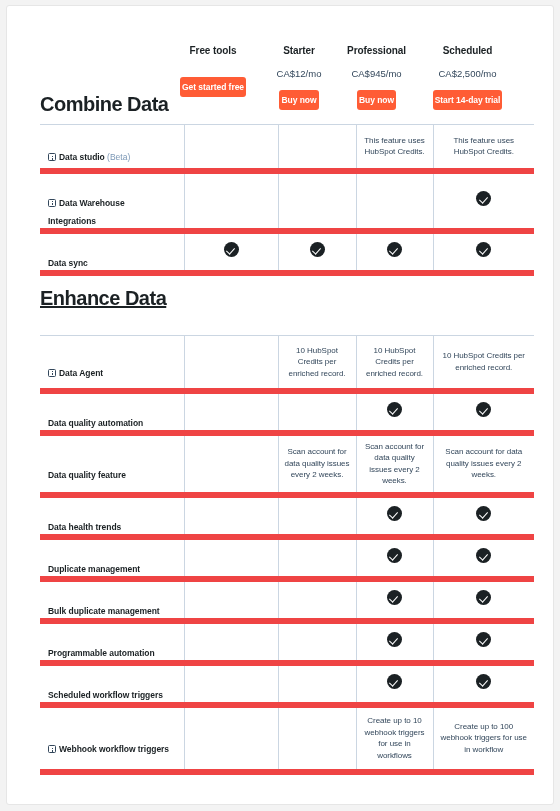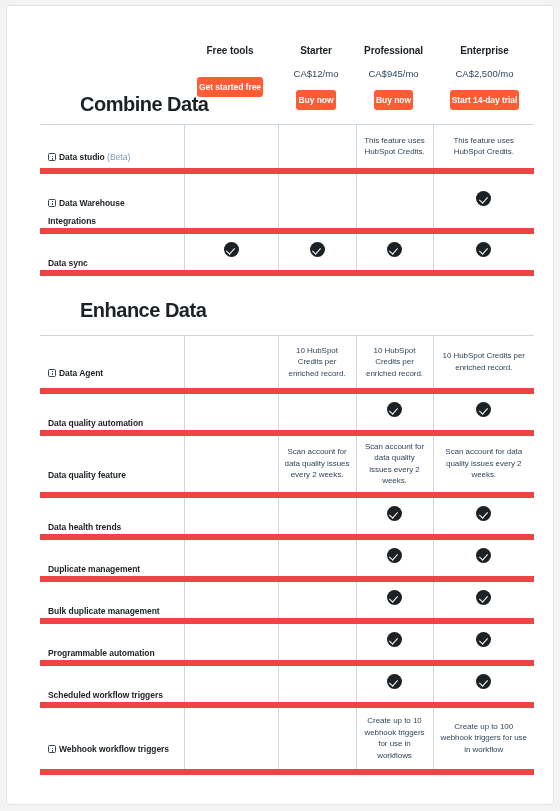--- a/index.html
+++ b/index.html
@@ -28,21 +28,21 @@
     height: 800px;
     background: #ffffff;
     border: 1px solid #e6e6e6;
     border-radius: 3px;
     overflow: hidden;
   }
 
   
   .plan-header {
     position: absolute;
-    left: 32px;
+    left: 15px;
     top: 38px;
     width: 500px;
     display: flex;
     align-items: flex-start;
   }
   .ph-spacer { width: 144px; flex: 0 0 144px; }
   .ph-col {
     text-align: center;
     display: flex;
     flex-direction: column;
@@ -92,24 +92,23 @@
 
   
   .section-title {
     position: absolute;
     left: 33px;
     font-size: 20px;
     font-weight: bold;
     color: #1b2124;
     letter-spacing: -0.5px;
     line-height: 24px;
-    margin-left: 40px;
   }
   #title-combine { top: 86px; }
-  #title-enhance { top: 292px; }
+  #title-enhance { top: 280px; text-decoration: underline; }
 
   
   .cmp-table {
     position: absolute;
     left: 33px;
     width: 494px;
     border-collapse: collapse;
     table-layout: fixed;
   }
   #table-combine { top: 118px; }
@@ -268,21 +267,21 @@
         <button class="cta">Buy now</button>
       </div>
 
       <div class="ph-col c-pro">
         <div class="ph-name">Professional</div>
         <div class="ph-price">CA$945/mo</div>
         <button class="cta">Buy now</button>
       </div>
 
       <div class="ph-col c-ent">
-        <div class="ph-name">Enterprise</div>
+        <div class="ph-name">Scheduled</div>
         <div class="ph-price">CA$2,500/mo</div>
         <button class="cta">Start 14-day trial</button>
       </div>
     </div>
 
     <h2 class="section-title" id="title-combine">Combine Data</h2>
     <table class="cmp-table" id="table-combine">
       <colgroup>
         <col class="w-feature">
           <col class="w-free">

